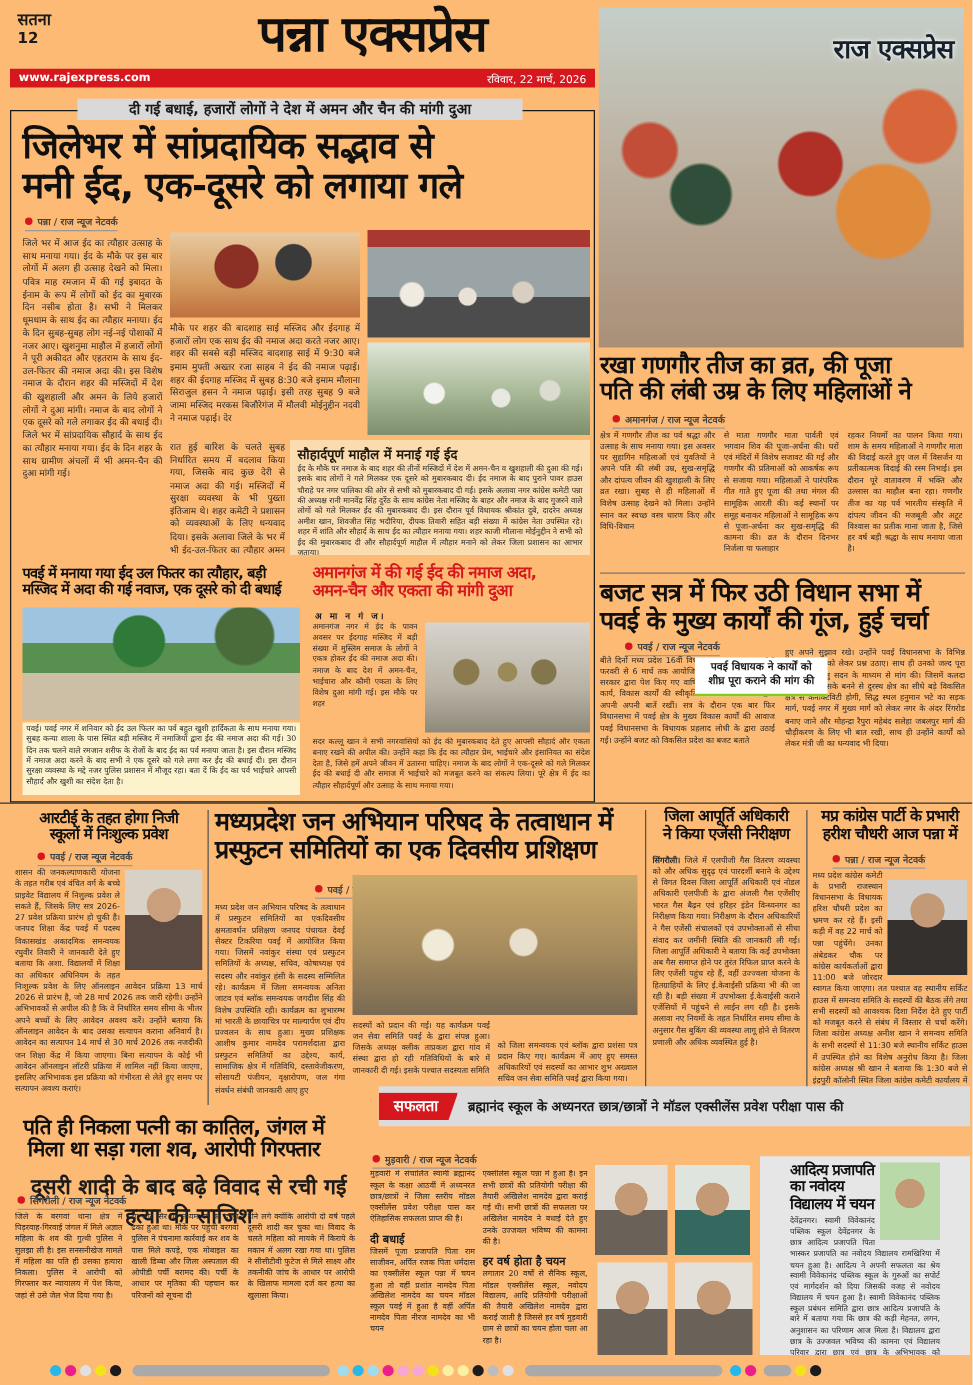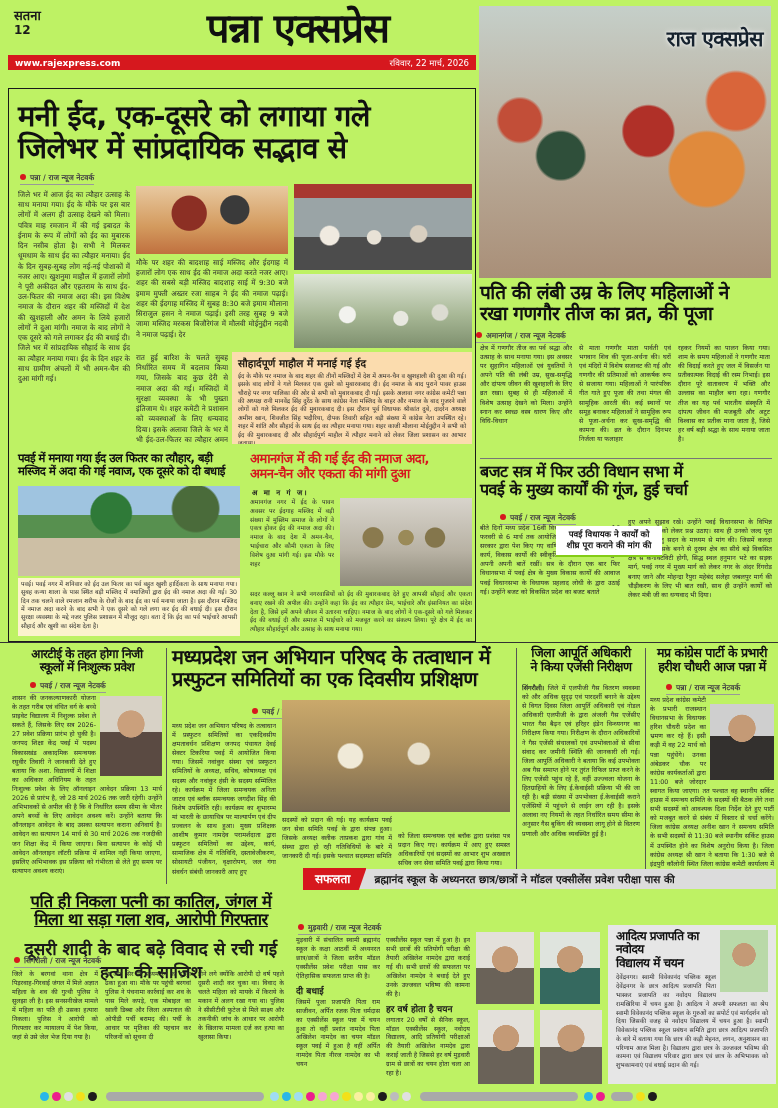--- a/index.html
+++ b/index.html
@@ -1,16 +1,16 @@
 <!DOCTYPE html>
 <html><head>
 <meta charset="utf-8">
 <style>
   html,body{margin:0;padding:0;background:#fff;}
-  .page{position:relative;width:778px;height:1108px;background:#bef264;overflow:hidden;
+  .page{position:relative;width:778px;height:1108px;background:#fdba74;overflow:hidden;
         font-family:"DejaVu Sans",sans-serif;color:#1a1a1a;}
   .abs{position:absolute;}
   .hl{font-weight:bold;color:#101010;line-height:1.12;letter-spacing:-0.5px;}
   .body-txt{font-size:7.2px;line-height:1.42;text-align:justify;color:#2a2a2a;}
   .byline{font-size:7.5px;font-weight:bold;color:#444;display:flex;align-items:center;gap:4px;
           border-bottom:0.5px solid #999;padding-bottom:2px;width:max-content;}
   .dot{width:6px;height:6px;border-radius:50%;background:#d6181e;flex:0 0 auto;}
   .ph{position:absolute;background:#c9c9c9;}
   .ph-lead{background:
     radial-gradient(circle at 78% 60%, #e08a3c 0 13%, transparent 14%),
@@ -86,24 +86,25 @@
     <span style="color:#fff;font-size:9px;font-weight:bold;">www.rajexpress.com</span>
     <span style="color:#fff;font-size:8.5px;font-weight:normal;">रविवार, 22 मार्च, 2026</span>
   </div>
 
   <div class="ph ph-lead" style="left:479px;top:6px;width:292px;height:272px;">
     <div class="abs hl" style="right:8px;top:22px;font-size:21px;color:#16222e;text-shadow:0 0 3px #ffffffcc, 0 0 6px #ffffff99;">राज एक्सप्रेस</div>
   </div>
 
   <div class="abs" style="left:8px;top:88px;width:466px;height:552px;border:1.5px solid #1a1a1a;"></div>
 
+  <div class="abs kicker" style="left:62px;top:79px;width:356px;height:17px;font-size:11.5px;line-height:17px;">दी गई बधाई, हजारों लोगों ने देश में अमन और चैन की मांगी दुआ</div>
 
   <div class="abs hl" style="left:18px;top:100px;width:448px;font-size:29px;">
+    <div>जिलेभर में सांप्रदायिक सद्भाव से</div>
     <div>मनी ईद, एक-दूसरे को लगाया गले</div>
-    <div>जिलेभर में सांप्रदायिक सद्भाव से</div>
   </div>
 
   <div class="abs byline" style="left:20px;top:172px;">
     <span class="dot"></span>
     <span>पन्ना / राज न्यूज नेटवर्क</span>
   </div>
 
   <div class="abs body-txt" style="left:18px;top:190px;width:112px;height:254px;overflow:hidden;">जिले भर में आज ईद का त्यौहार उत्साह के साथ मनाया गया। ईद के मौके पर इस बार लोगों में अलग ही उत्साह देखने को मिला। पवित्र माह रमजान में की गई इबादत के ईनाम के रूप में लोगों को ईद का मुबारक दिन नसीब होता है। सभी ने मिलकर धूमधाम के साथ ईद का त्यौहार मनाया। ईद के दिन सुबह-सुबह लोग नई-नई पोशाकों में नजर आए। खुशनुमा माहौल में हजारों लोगों ने पूरी अकीदत और एहतराम के साथ ईद-उल-फितर की नमाज अदा की। इस विशेष नमाज के दौरान शहर की मस्जिदों में देश की खुशहाली और अमन के लिये हजारों लोगों ने दुआ मांगी। नमाज के बाद लोगों ने एक दूसरे को गले लगाकर ईद की बधाई दी। जिले भर में सांप्रदायिक सौहार्द के साथ ईद का त्यौहार मनाया गया। ईद के दिन शहर के साथ ग्रामीण अंचलों में भी अमन-चैन की दुआ मांगी गई।</div>
 
   <div class="ph ph-hug" style="left:136px;top:186px;width:152px;height:68px;"></div>
@@ -129,34 +130,34 @@
   <div class="abs hl" style="left:250px;top:452px;width:222px;font-size:13px;color:#d6181e;">
     <div>अमानगंज में की गई ईद की नमाज अदा,</div>
     <div>अमन-चैन और एकता की मांगी दुआ</div>
   </div>
   <div class="abs" style="left:252px;top:488px;font-size:7px;font-weight:bold;letter-spacing:2px;">अ मा न गं ज।</div>
   <div class="abs body-txt" style="left:250px;top:498px;width:84px;height:88px;font-size:6.2px;overflow:hidden;">अमानगंज नगर में ईद के पावन अवसर पर ईदगाह मस्जिद में बड़ी संख्या में मुस्लिम समाज के लोगों ने एकत्र होकर ईद की नमाज अदा की। नमाज के बाद देश में अमन-चैन, भाईचारा और कौमी एकता के लिए विशेष दुआ मांगी गई। इस मौके पर शहर</div>
   <div class="ph ph-police" style="left:340px;top:498px;width:132px;height:88px;"></div>
   <div class="abs body-txt" style="left:250px;top:590px;width:222px;height:46px;font-size:6.2px;overflow:hidden;">सदर कल्लू खान ने सभी नगरवासियों को ईद की मुबारकबाद देते हुए आपसी सौहार्द और एकता बनाए रखने की अपील की। उन्होंने कहा कि ईद का त्यौहार प्रेम, भाईचारे और इंसानियत का संदेश देता है, जिसे हमें अपने जीवन में उतारना चाहिए। नमाज के बाद लोगों ने एक-दूसरे को गले मिलकर ईद की बधाई दी और समाज में भाईचारे को मजबूत करने का संकल्प लिया। पूरे क्षेत्र में ईद का त्यौहार सौहार्दपूर्ण और उत्साह के साथ मनाया गया।</div>
 
   <div class="abs hl" style="left:480px;top:282px;width:292px;font-size:19px;">
+    <div>रखा गणगौर तीज का व्रत, की पूजा</div>
     <div>पति की लंबी उम्र के लिए महिलाओं ने</div>
-    <div>रखा गणगौर तीज का व्रत, की पूजा</div>
-  </div>
-  <div class="abs byline" style="left:476px;top:330px;justify-content:space-between;">
+  </div>
+  <div class="abs byline" style="left:490px;top:330px;justify-content:space-between;">
     <span class="dot"></span>
     <span>अमानगंज / राज न्यूज नेटवर्क</span>
   </div>
   <div class="abs body-txt" style="left:480px;top:344px;width:92px;height:112px;font-size:6.4px;overflow:hidden;">क्षेत्र में गणगौर तीज का पर्व श्रद्धा और उत्साह के साथ मनाया गया। इस अवसर पर सुहागिन महिलाओं एवं युवतियों ने अपने पति की लंबी उम्र, सुख-समृद्धि और दांपत्य जीवन की खुशहाली के लिए व्रत रखा। सुबह से ही महिलाओं में विशेष उत्साह देखने को मिला। उन्होंने स्नान कर स्वच्छ वस्त्र धारण किए और विधि-विधान</div>
   <div class="abs body-txt" style="left:579px;top:344px;width:92px;height:112px;font-size:6.4px;overflow:hidden;">से माता गणगौर माता पार्वती एवं भगवान शिव की पूजा-अर्चना की। घरों एवं मंदिरों में विशेष सजावट की गई और गणगौर की प्रतिमाओं को आकर्षक रूप से सजाया गया। महिलाओं ने पारंपरिक गीत गाते हुए पूजा की तथा मंगल की सामूहिक आरती की। कई स्थानों पर समूह बनाकर महिलाओं ने सामूहिक रूप से पूजा-अर्चना कर सुख-समृद्धि की कामना की। व्रत के दौरान दिनभर निर्जला या फलाहार</div>
   <div class="abs body-txt" style="left:678px;top:344px;width:92px;height:112px;font-size:6.4px;overflow:hidden;">रहकर नियमों का पालन किया गया। शाम के समय महिलाओं ने गणगौर माता की विदाई करते हुए जल में विसर्जन या प्रतीकात्मक विदाई की रस्म निभाई। इस दौरान पूरे वातावरण में भक्ति और उल्लास का माहौल बना रहा। गणगौर तीज का यह पर्व भारतीय संस्कृति में दांपत्य जीवन की मजबूती और अटूट विश्वास का प्रतीक माना जाता है, जिसे हर वर्ष बड़ी श्रद्धा के साथ मनाया जाता है।</div>
 
   <div class="hline" style="left:480px;top:458px;width:292px;background:#777;"></div>
 
-  <div class="abs hl" style="left:480px;top:463px;width:292px;font-size:16px;">
+  <div class="abs hl" style="left:480px;top:463px;width:292px;font-size:20px;">
     <div>बजट सत्र में फिर उठी विधान सभा में</div>
     <div>पवई के मुख्य कार्यों की गूंज, हुई चर्चा</div>
   </div>
   <div class="abs byline" style="left:500px;top:512px;">
     <span class="dot"></span>
     <span>पवई / राज न्यूज नेटवर्क</span>
   </div>
   <div class="abs body-txt" style="left:480px;top:524px;width:140px;height:114px;font-size:6.4px;overflow:hidden;">बीते दिनों मध्य प्रदेश 16वीं विधानसभा का बजट सत्र 16 फरवरी से 6 मार्च तक आयोजित हुआ, जिसमें मध्य प्रदेश सरकार द्वारा पेश किए गए वार्षिक बजट को लेकर विभिन्न कार्य, विकास कार्यों की स्वीकृति को लेकर विधायकों द्वारा अपनी अपनी बातें रखीं। सत्र के दौरान एक बार फिर विधानसभा में पवई क्षेत्र के मुख्य विकास कार्यों की आवाज पवई विधानसभा के विधायक प्रहलाद लोधी के द्वारा उठाई गई। उन्होंने बजट को विकसित प्रदेश का बजट बताते</div>
   <div class="abs body-txt" style="left:628px;top:518px;width:144px;height:120px;font-size:6.4px;overflow:hidden;">हुए अपने सुझाव रखे। उन्होंने पवई विधानसभा के विभिन्न स्वीकृत कार्यों को लेकर प्रश्न उठाए। साथ ही उनको जल्द पूरा कराए जाने हेतु सदन के माध्यम से मांग की। जिसमें कलदा पहाड़ मार्ग जिसके बनने से दुरस्थ क्षेत्र का सीधे बड़े विकसित क्षेत्र से कनेक्टिविटी होगी, सिद्ध स्थल हनुमान भटे का सड़क मार्ग, पवई नगर में मुख्य मार्ग को लेकर नगर के अंदर रिंगरोड बनाए जाने और मोहन्द्रा रैपुरा महेबंद सलेहा जबलपुर मार्ग की चौड़ीकरण के लिए भी बात रखी, साथ ही उन्होंने कार्यों को लेकर मंत्री जी का धन्यवाद भी दिया।</div>
   <div class="abs" style="left:556px;top:526px;width:102px;background:#fff;border-bottom:2px solid #84cc16;padding:3px 2px 4px;text-align:center;font-weight:bold;font-size:8.5px;line-height:1.3;">
@@ -210,26 +211,26 @@
   </div>
   <div class="abs byline" style="left:666px;top:682px;">
     <span class="dot"></span>
     <span>पन्ना / राज न्यूज नेटवर्क</span>
   </div>
   <div class="abs body-txt" style="left:650px;top:696px;width:124px;height:186px;font-size:6.4px;overflow:hidden;">
     <span class="ph ph-portrait2" style="position:relative;float:right;width:64px;height:76px;margin:8px 0 3px 4px;display:block;"></span>
     <span>मध्य प्रदेश कांग्रेस कमेटी के प्रभारी राजस्थान विधानसभा के विधायक हरिश चौधरी प्रदेश का भ्रमण कर रहे हैं। इसी कड़ी में वह 22 मार्च को पन्ना पहुंचेंगे। उनका अंबेडकर चौक पर कांग्रेस कार्यकर्ताओं द्वारा 11:00 बजे जोरदार स्वागत किया जाएगा। तत पश्चात वह स्थानीय सर्किट हाउस में समन्वय समिति के सदस्यों की बैठक लेंगे तथा सभी सदस्यों को आवश्यक दिशा निर्देश देते हुए पार्टी को मजबूत करने से संबंध में विस्तार से चर्चा करेंगे। जिला कांग्रेस अध्यक्ष अनीश खान ने समन्वय समिति के सभी सदस्यों से 11:30 बजे स्थानीय सर्किट हाउस में उपस्थित होने का विशेष अनुरोध किया है। जिला कांग्रेस अध्यक्ष श्री खान ने बताया कि 1:30 बजे से इंद्रपुरी कॉलोनी स्थित जिला कांग्रेस कमेटी कार्यालय में प्रभारी श्री चौधरी संगठनात्मक बैठक लेंगे। उन्होंने अधिक से अधिक संख्या में पहुंचने का आग्रह किया है।</span>
   </div>
 
-  <div class="abs" style="left:303px;top:869px;width:473px;height:20px;background:#dcdcdc;display:flex;align-items:center;">
+  <div class="abs" style="left:303px;top:869px;width:473px;height:32px;background:#dcdcdc;display:flex;align-items:center;">
     <span style="background:#d6181e;color:#fff;font-weight:bold;font-size:12px;padding:2px 16px 3px 12px;clip-path:polygon(0 0,100% 0,88% 100%,0 100%);">सफलता</span>
     <span style="font-weight:bold;font-size:10.5px;margin-left:8px;">ब्रह्मानंद स्कूल के अध्यनरत छात्र/छात्रों ने मॉडल एक्सीलेंस प्रवेश परीक्षा पास की</span>
   </div>
 
-  <div class="abs hl" style="left:12px;top:893px;width:278px;font-size:16.5px;text-align:center;text-decoration:underline;">
+  <div class="abs hl" style="left:0;top:893px;width:278px;font-size:16.5px;text-align:center;">
     <div>पति ही निकला पत्नी का कातिल, जंगल में</div>
     <div>मिला था सड़ा गला शव, आरोपी गिरफ्तार</div>
   </div>
   <div class="abs" style="left:12px;top:937px;width:278px;font-size:17px;font-weight:bold;text-align:center;">दूसरी शादी के बाद बढ़े विवाद से रची गई हत्या की साजिश</div>
   <div class="abs byline" style="left:14px;top:955px;">
     <span class="dot"></span>
     <span>सिंगरौली / राज न्यूज नेटवर्क</span>
   </div>
   <div class="abs body-txt" style="left:12px;top:970px;width:86px;height:114px;font-size:6.3px;overflow:hidden;">जिले के बरगवां थाना क्षेत्र में पिड़रवाह-गिरवाई जंगल में मिले अज्ञात महिला के शव की गुत्थी पुलिस ने सुलझा ली है। इस सनसनीखेज मामले में महिला का पति ही उसका हत्यारा निकला। पुलिस ने आरोपी को गिरफ्तार कर न्यायालय में पेश किया, जहां से उसे जेल भेज दिया गया है।</div>
   <div class="abs body-txt" style="left:105px;top:970px;width:86px;height:114px;font-size:6.3px;overflow:hidden;">था और सिर पर मध्यम रंग का दुपट्टा ढका हुआ था। मौके पर पहुंची बरगवां पुलिस ने पंचनामा कार्रवाई कर शव के पास मिले कपड़े, एक मोबाइल का खाली डिब्बा और जिला अस्पताल की ओपीडी पर्ची बरामद की। पर्ची के आधार पर मृतिका की पहचान कर परिजनों को सूचना दी</div>
@@ -247,21 +248,21 @@
   <div class="abs" style="left:386px;top:936px;width:84px;height:148px;overflow:hidden;">
     <div class="body-txt" style="font-size:6.3px;">एक्सीलेंस स्कूल पन्ना में हुआ है। इन सभी छात्रों की प्रतियोगी परीक्षा की तैयारी अखिलेश नामदेव द्वारा कराई गई थी। सभी छात्रों की सफलता पर अखिलेश नामदेव ने बधाई देते हुए उनके उज्जवल भविष्य की कामना की है।</div>
     <div style="font-size:9px;font-weight:bold;margin:3px 0 1px;">हर वर्ष होता है चयन</div>
     <div class="body-txt" style="font-size:6.3px;">लगातार 20 वर्षों से सैनिक स्कूल, मॉडल एक्सीलेंस स्कूल, नवोदय विद्यालय, आदि प्रतियोगी परीक्षाओं की तैयारी अखिलेश नामदेव द्वारा कराई जाती है जिससे हर वर्ष मुड़वारी ग्राम से छात्रों का चयन होता चला आ रहा है।</div>
   </div>
   <div class="ph ph-student" style="left:476px;top:932px;width:58px;height:72px;"></div>
   <div class="ph ph-student-g" style="left:540px;top:932px;width:60px;height:72px;"></div>
   <div class="ph ph-student" style="left:478px;top:1010px;width:56px;height:74px;"></div>
   <div class="ph ph-student" style="left:540px;top:1010px;width:62px;height:74px;"></div>
 
-  <div class="abs" style="left:608px;top:925px;width:168px;height:159px;background:#e6e6e6;padding:5px 8px;box-sizing:border-box;overflow:hidden;">
+  <div class="abs" style="left:608px;top:925px;width:168px;height:159px;background:#e6e6e6;padding:5px 24px;box-sizing:border-box;overflow:hidden;">
     <span class="ph ph-navodaya" style="position:relative;float:right;width:48px;height:62px;margin:0 0 3px 4px;display:block;"></span>
     <div class="hl" style="font-size:12px;">आदित्य प्रजापति का नवोदय</div>
     <div class="hl" style="font-size:12px;margin-bottom:3px;">विद्यालय में चयन</div>
     <div class="body-txt" style="font-size:6.2px;">देवेंद्रनगर। स्वामी विवेकानंद पब्लिक स्कूल देवेंद्रनगर के छात्र आदित्य प्रजापति पिता भास्कर प्रजापति का नवोदय विद्यालय रामखिरिया में चयन हुआ है। आदित्य ने अपनी सफलता का श्रेय स्वामी विवेकानंद पब्लिक स्कूल के गुरुओं का सपोर्ट एवं मार्गदर्शन को दिया जिसकी वजह से नवोदय विद्यालय में चयन हुआ है। स्वामी विवेकानंद पब्लिक स्कूल प्रबंधन समिति द्वारा छात्र आदित्य प्रजापति के बारे में बताया गया कि छात्र की कड़ी मेहनत, लगन, अनुशासन का परिणाम आज मिला है। विद्यालय द्वारा छात्र के उज्जवल भविष्य की कामना एवं विद्यालय परिवार द्वारा छात्र एवं छात्र के अभिभावक को शुभकामनाएं एवं बधाई प्रदान की गई।</div>
   </div>
 
   <div class="abs" style="left:0;top:1090px;width:778px;height:12px;white-space:nowrap;display:flex;align-items:center;padding-left:40px;box-sizing:border-box;">
     <span class="pm-dot c-cy"></span>
     <span class="pm-dot c-mg"></span>
     <span class="pm-dot c-gy2"></span>

